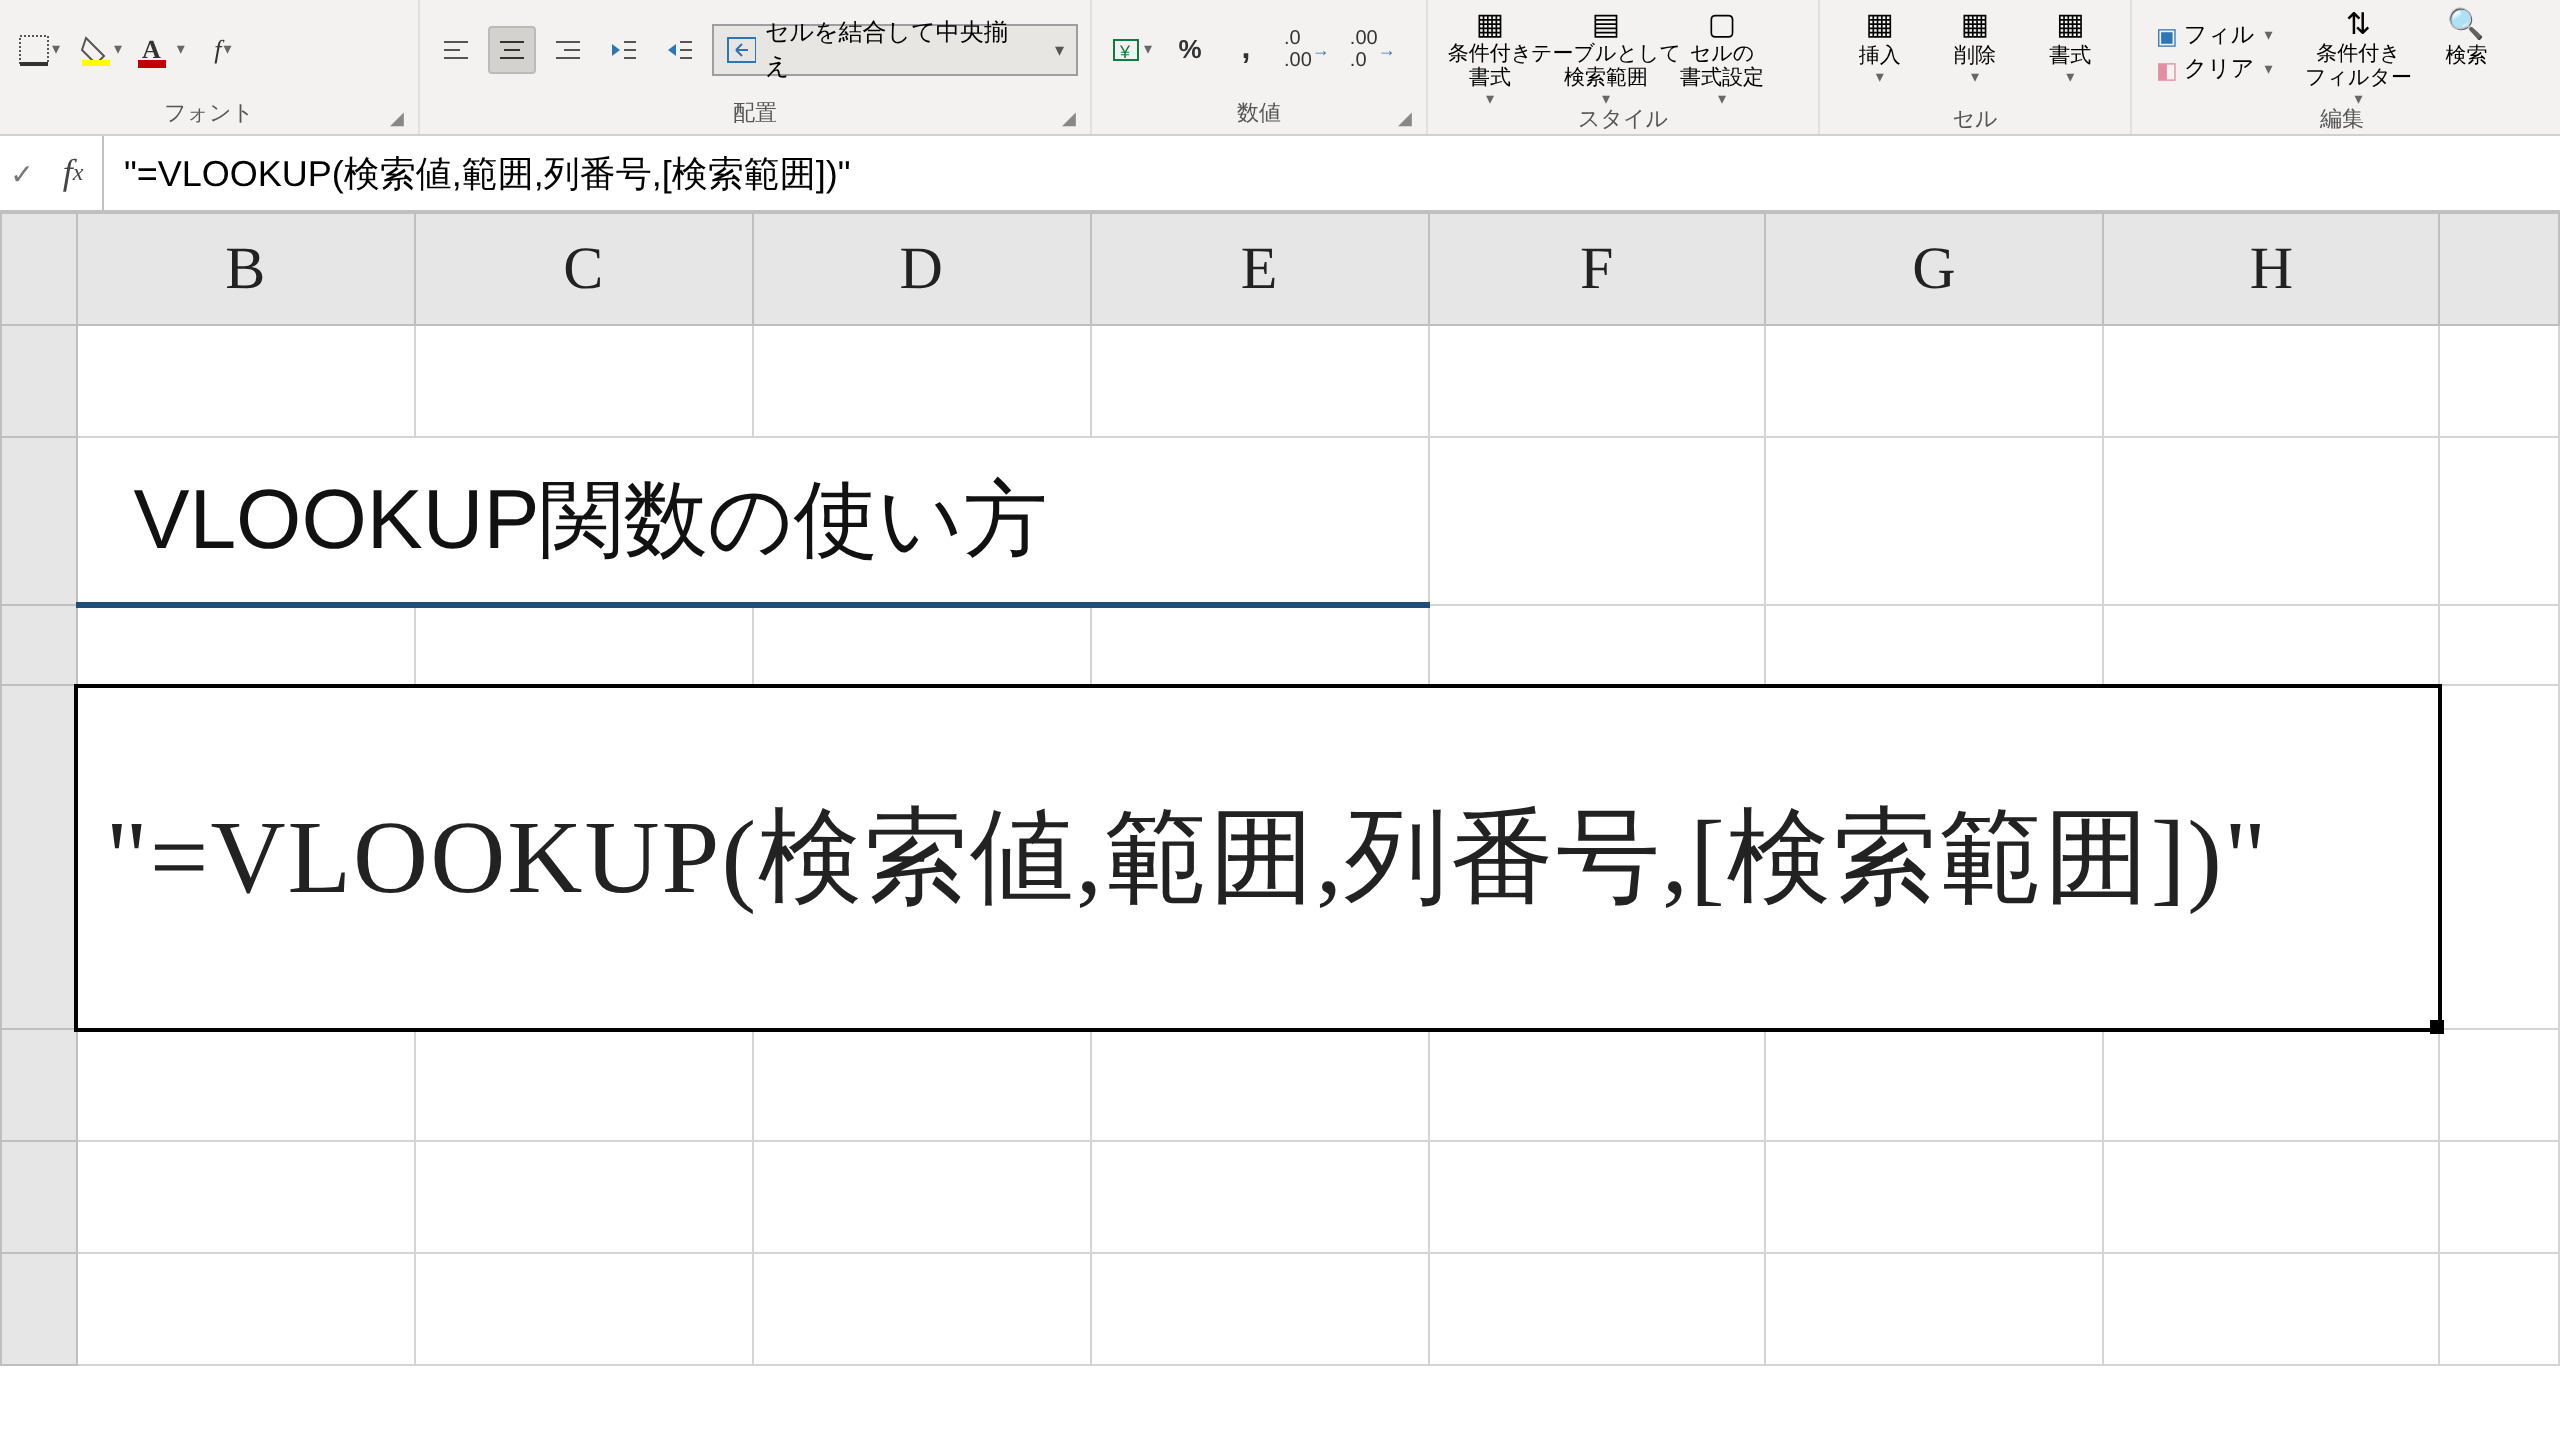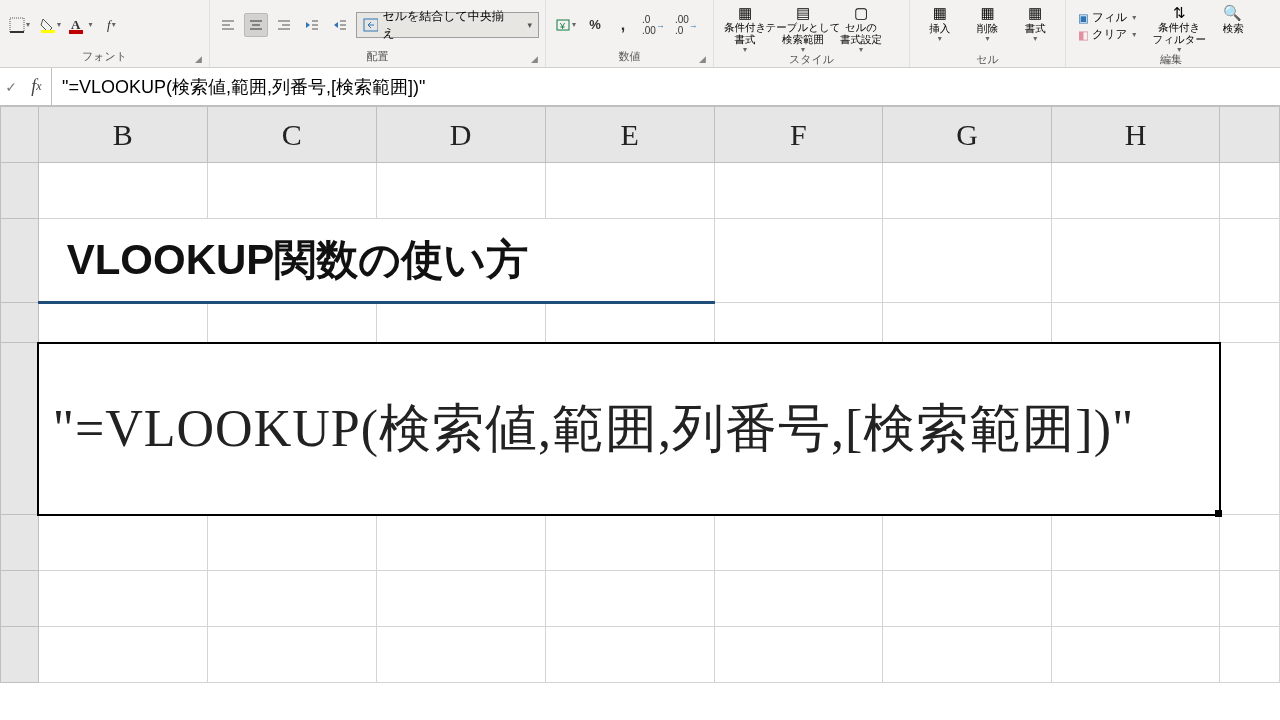--- a/index.html
+++ b/index.html
@@ -33,21 +33,21 @@
   .fbar .ctl{width:22px;height:100%;display:flex;align-items:center;justify-content:center;color:#777;font-size:14px;cursor:pointer}
   .fbar .fx{width:30px;height:100%;display:flex;align-items:center;justify-content:center;font-style:italic;font-family:"Times New Roman",serif;font-size:18px;color:#444;border-right:1px solid #c0c0c0;cursor:pointer}
   .fbar input{flex:1;height:100%;border:none;outline:none;font-size:18px;padding:0 10px;font-family:inherit}
 
   
   .sheet{width:100%;height:calc(720px - 68px - 38px);overflow:hidden;position:relative}
   .sheet table{border-collapse:collapse;table-layout:fixed}
   .rowhead{width:38px;background:#e6e6e6;border:1px solid #bfbfbf}
   th.col{height:56px;background:#e6e6e6;border:1px solid #bfbfbf;font-weight:400;font-size:30px;font-family:"Times New Roman","Yu Mincho",serif;color:#222}
   td{border:1px solid #d4d4d4;height:56px;padding:0 4px;vertical-align:middle}
-  .title-cell{font-family:"Yu Gothic","Meiryo",sans-serif;font-weight:700;font-size:42px;color:#111;padding-left:28px}
+  .title-cell{font-family:"Yu Gothic","Meiryo",sans-serif;font-weight:400;font-size:42px;color:#111;padding-left:28px}
   .title-underline{border-bottom:3px solid #1f4e79 !important}
   .short-row td{height:40px}
   .formula-cell{font-family:"Yu Mincho","Times New Roman",serif;font-size:52px;font-weight:300;color:#222;text-align:left;padding-left:14px;letter-spacing:1px;height:172px}
   .sel-outline{outline:2px solid #000;outline-offset:-1px;position:relative}
   .sel-outline::after{content:"";position:absolute;right:-3px;bottom:-3px;width:7px;height:7px;background:#000}
 </style>
 </head>
 <body>
 
 <div class="ribbon">

